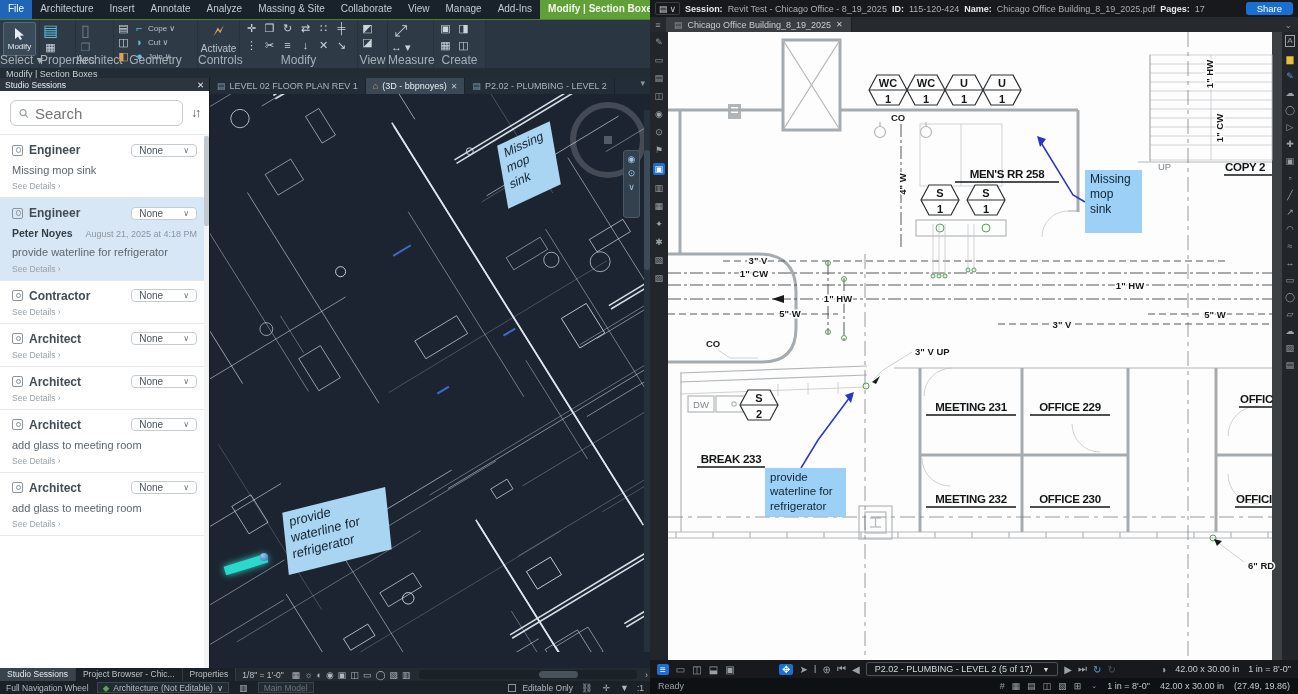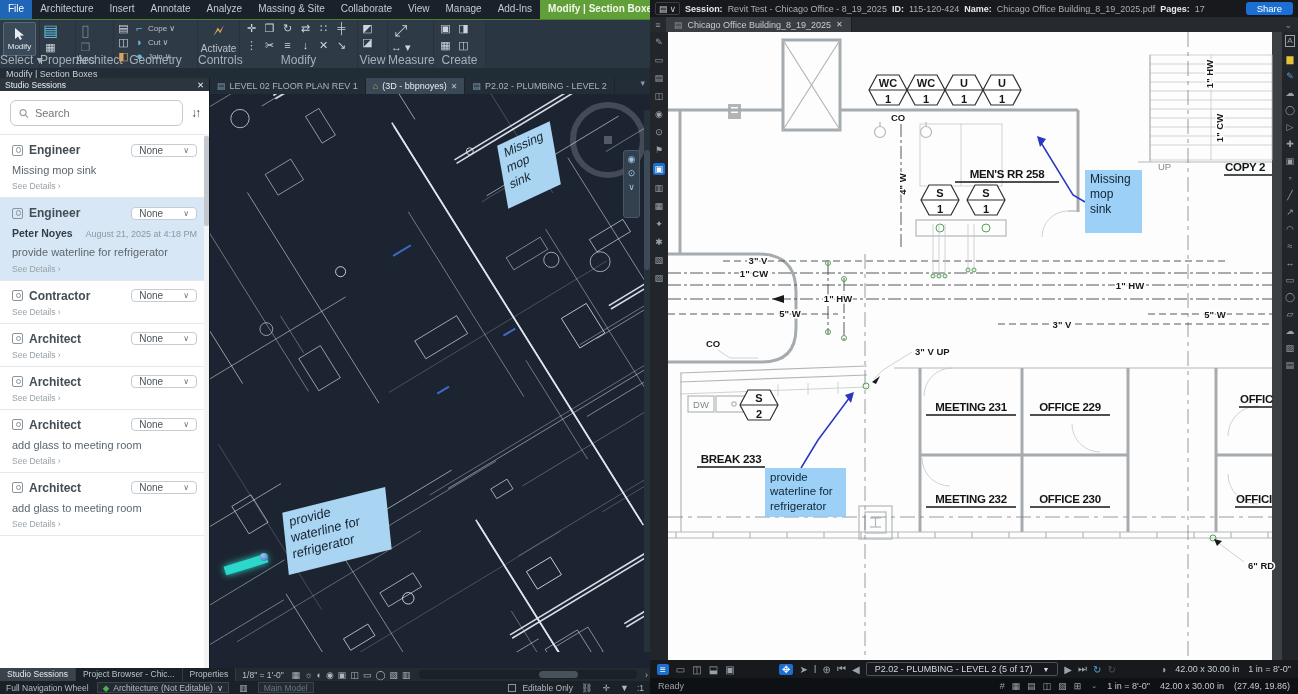--- a/index.html
+++ b/index.html
@@ -23,21 +23,21 @@
 .gcol{display:flex;flex-direction:column;gap:1px}
 .grow{display:flex;align-items:center;gap:2px;font-size:8px;white-space:nowrap}
 .migrid{display:grid;grid-template-columns:repeat(6,17px);grid-auto-rows:16px;gap:1px}
 .rvt-modebar{height:12px;background:#222c35;color:#c9d0d6;font-size:9px;line-height:12px;padding-left:6px}
 .rvt-main{position:absolute;top:78px;left:0;right:0;bottom:26px;display:flex}
 
 #studio{width:210px;background:#fff;position:relative;border-right:1px solid #131a21;display:flex;flex-direction:column}
 .sp-head{height:13px;background:#2c353e;color:#e8ecef;font-size:8.5px;display:flex;align-items:center;justify-content:space-between;padding:0 5px;flex:none}
 .sp-search{display:flex;align-items:center;gap:8px;padding:9px 10px 8px;flex:none}
 .sp-input{flex:1;height:26px;border:1px solid #c6cbcf;border-radius:6px;display:flex;align-items:center;gap:6px;padding:0 8px;color:#9aa2a8}
-.sp-input input{border:none;outline:none;width:100%;font-size:11px;color:#444;font-family:"Liberation Sans",sans-serif}
+.sp-input input{border:none;outline:none;width:100%;font-size:15px;color:#444;font-family:"Liberation Sans",sans-serif}
 .sp-sort{font-size:12px;color:#3c454d;letter-spacing:-2px}
 #cards{flex:1;overflow:hidden;position:relative}
 .card{padding:8px 12px 6px;border-top:1px solid #e6e8ea;background:#fff}
 .card.selected{background:#d8e7f6}
 .card-head{display:flex;justify-content:space-between;align-items:center}
 .role{display:flex;align-items:center;gap:6px;font-size:12px;font-weight:bold;color:#434d55}
 .role-ic{width:11px;height:11px;border:1.2px solid #8b959d;border-radius:2px;position:relative}
 .role-ic::after{content:"";position:absolute;left:2.5px;top:1.5px;width:3.5px;height:3.5px;border:1px solid #8b959d;border-radius:50%}
 .none-btn{border:1px solid #c7ccd0;border-radius:4px;background:#fff;font-size:10px;color:#4a545c;padding:0 7px;display:flex;align-items:center;gap:20px}
 .none-btn .chev{font-size:8px;color:#6a747c}

